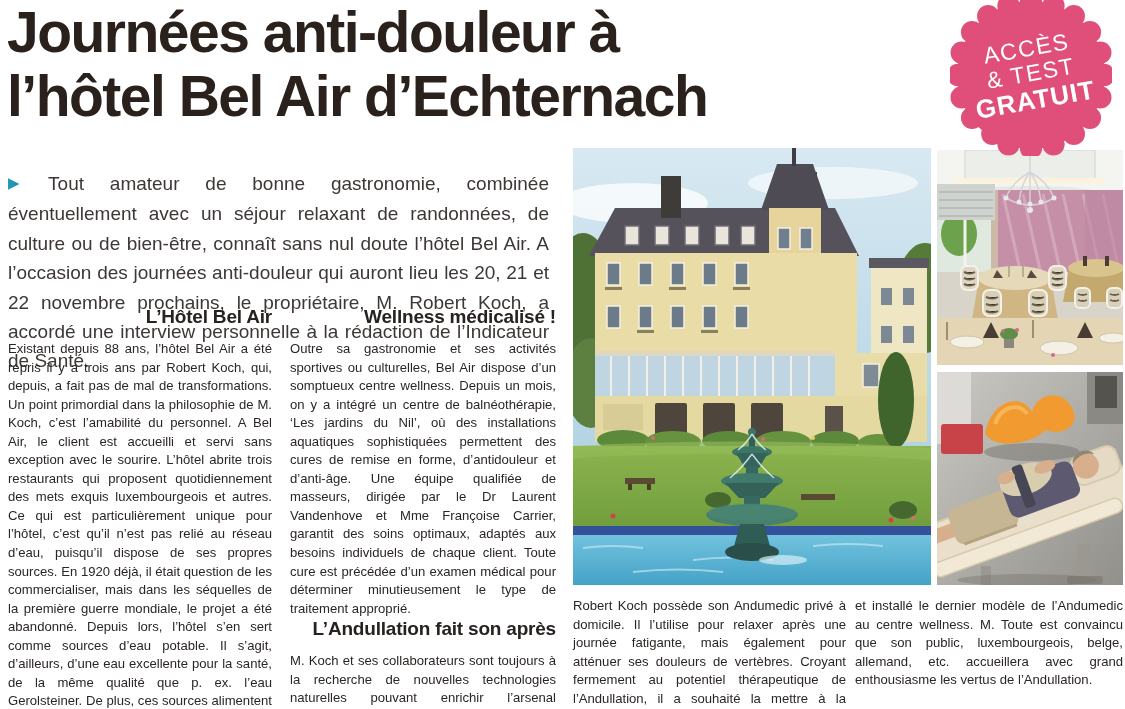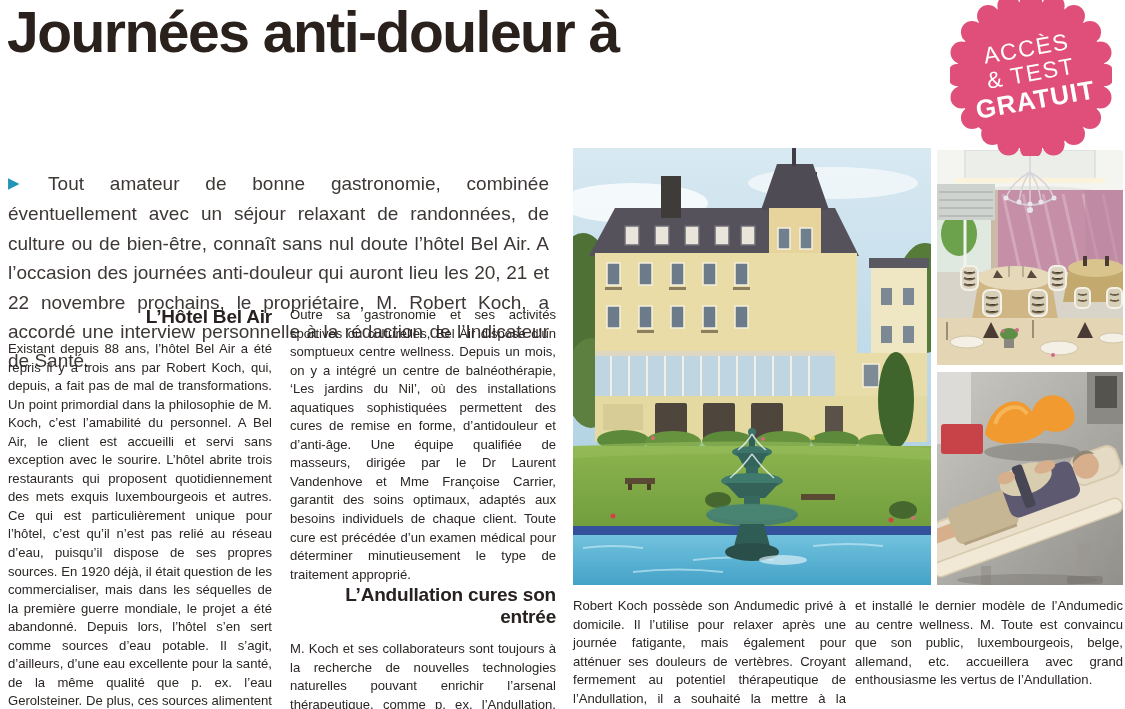--- a/index.html
+++ b/index.html
@@ -47,20 +47,21 @@
   .photo-restaurant{left:937px;top:150px;width:186px;height:215px;}
   .photo-andumedic{left:937px;top:372px;width:186px;height:213px;}
 </style>
 </head>
 <body>
 
 <div id="page">
 
   <div class="headline">
     <div>Journées anti-douleur à</div>
+    <div>l’hôtel Bel Air d’Echternach</div>
   </div>
 
   <div class="badge">
     <svg viewBox="0 0 160 160" width="162" height="162">
       <g fill="#e04f79">
         <circle cx="152" cy="80" r="11"></circle>
           <circle cx="148.5" cy="102.2" r="11"></circle>
           <circle cx="138.2" cy="122.3" r="11"></circle>
         <circle cx="122.3" cy="138.2" r="11"></circle>
           <circle cx="102.2" cy="148.5" r="11"></circle>
@@ -92,22 +93,23 @@
   <div class="intro">
     <span class="marker">▶</span><span>Tout amateur de bonne gastronomie, combinée éventuellement avec un séjour relaxant de randonnées, de culture ou de bien-être, connaît sans nul doute l’hôtel Bel Air. A l’occasion des journées anti-douleur qui auront lieu les 20, 21 et 22 novembre prochains, le propriétaire, M. Robert Koch, a accordé une interview personnelle à la rédaction de l’Indicateur de Santé.</span>
   </div>
 
   <div class="tcol col1">
     <h3>L’Hôtel Bel Air</h3>
     <div>Existant depuis 88 ans, l’hôtel Bel Air a été repris il y a trois ans par Robert Koch, qui, depuis, a fait pas de mal de transformations. Un point primordial dans la philosophie de M. Koch, c’est l’amabilité du personnel. A Bel Air, le client est accueilli et servi sans exception avec le sourire. L’hôtel abrite trois restaurants qui proposent quotidiennement des mets exquis luxembourgeois et autres. Ce qui est particulièrement unique pour l’hôtel, c’est qu’il n’est pas relié au réseau d’eau, puisqu’il dispose de ses propres sources. En 1920 déjà, il était question de les commercialiser, mais dans les séquelles de la première guerre mondiale, le projet a été abandonné. Depuis lors, l’hôtel s’en sert comme sources d’eau potable. Il s’agit, d’ailleurs, d’une eau excellente pour la santé, de la même qualité que p. ex. l’eau Gerolsteiner. De plus, ces sources alimentent les installations de balnéothérapie faisant partie depuis peu du centre wellness.</div>
   </div>
 
   <div class="tcol col2">
+    <h3>Wellness médicalisé !</h3>
     <div>Outre sa gastronomie et ses activités sportives ou culturelles, Bel Air dispose d’un somptueux centre wellness. Depuis un mois, on y a intégré un centre de balnéothérapie, ‘Les jardins du Nil’, où des installations aquatiques sophistiquées permettent des cures de remise en forme, d’antidouleur et d’anti-âge. Une équipe qualifiée de masseurs, dirigée par le Dr Laurent Vandenhove et Mme Françoise Carrier, garantit des soins optimaux, adaptés aux besoins individuels de chaque client. Toute cure est précédée d’un examen médical pour déterminer minutieusement le type de traitement approprié.</div>
-    <h3 class="sec2">L’Andullation cures son entrée</h3>
+    <h3 class="sec2">L’Andullation fait son après</h3>
     <div>M. Koch et ses collaborateurs sont toujours à la recherche de nouvelles technologies naturelles pouvant enrichir l’arsenal thérapeutique, comme p. ex. l’Andullation. Depuis six ans,</div>
   </div>
 
   <div class="bcol bcol1">Robert Koch possède son Andumedic privé à domicile. Il l’utilise pour relaxer après une journée fatigante, mais également pour atténuer ses douleurs de vertèbres. Croyant fermement au potentiel thérapeutique de l’Andullation, il a souhaité la mettre à la disposition de sa clientèle</div>
   <div class="bcol bcol2">et installé le dernier modèle de l’Andumedic au centre wellness. M. Toute est convaincu que son public, luxembourgeois, belge, allemand, etc. accueillera avec grand enthousiasme les vertus de l’Andullation.</div>
 
   <div class="photo photo-hotel">
     <svg viewBox="0 0 358 437" width="358" height="437">
       <defs>
         <linearGradient id="skyg" x1="0" y1="0" x2="0" y2="1">

